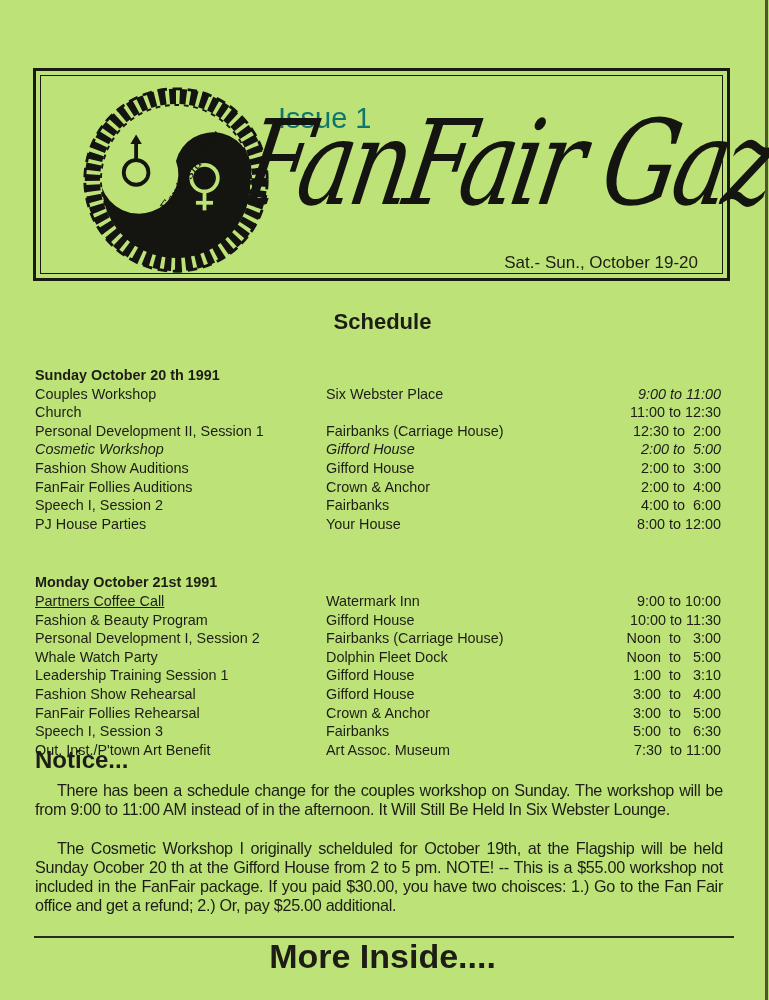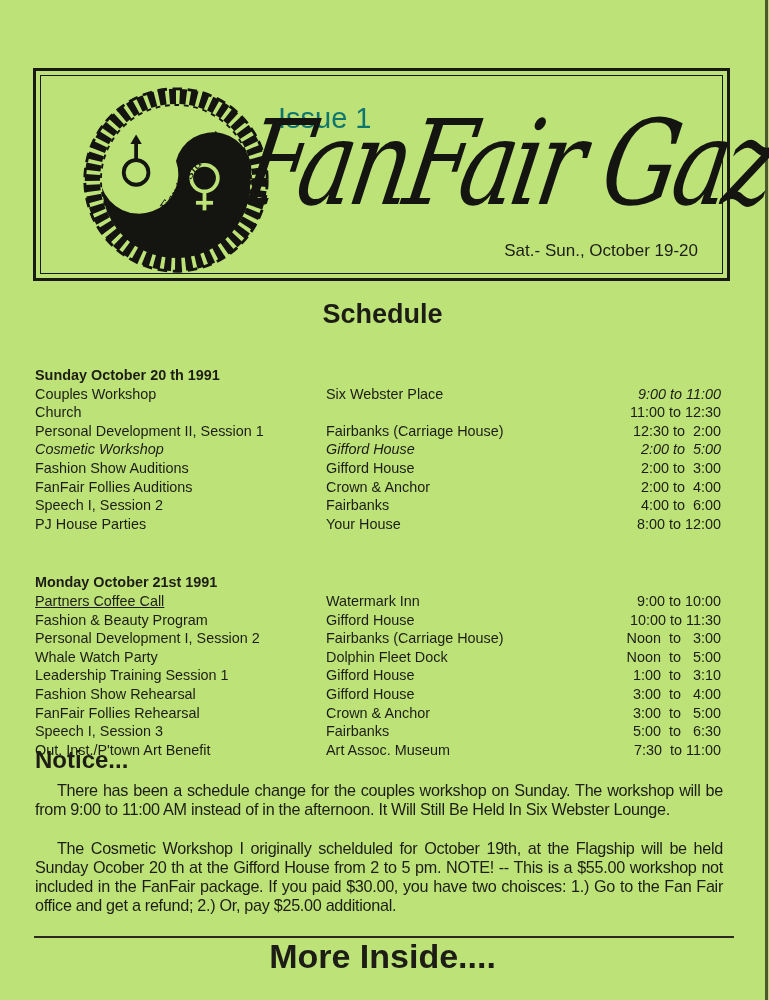--- a/index.html
+++ b/index.html
@@ -25,24 +25,24 @@
   }
   .logo { position:absolute; left:40px; top:9px; width:190px; height:190px; }
   .issue { position:absolute; left:237px; top:26px; font-size:29px; color:#0f766e; }
   .gazette-title {
     position:absolute; left:215px; top:28px;
     font-family:"DejaVu Serif", serif; font-style:italic;
     font-size:118px; letter-spacing:-6px; color:#141410;
     transform:scaleX(0.8) skewX(-12deg); transform-origin:left top;
     white-space:nowrap; line-height:1;
   }
-  .dates { position:absolute; right:24px; bottom:12px; font-size:17px; }
+  .dates { position:absolute; right:24px; bottom:0; font-size:17px; }
   .schedule-title {
-    position:absolute; left:0; width:765px; top:299px; text-align:center;
-    font-weight:bold; font-size:27px; color:#1d1d16;
+    position:absolute; left:0; width:765px; top:309px; text-align:center;
+    font-weight:bold; font-size:22px; color:#1d1d16;
   }
   .sched { position:absolute; left:35px; width:688px; font-size:14.4px; }
   .row { height:18.6px; line-height:18.6px; position:relative; white-space:nowrap; }
   .row .ev { position:absolute; left:0; }
   .row .loc { position:absolute; left:291px; }
   .row .tm { position:absolute; right:2px; text-align:right; }
   .day { font-weight:bold; height:18.6px; line-height:18.6px;margin-top:24px; }
   .it { font-style:italic; }
   .notice-title { position:absolute; left:35px; top:746px; font-size:24px; font-weight:bold; }
   .para {

